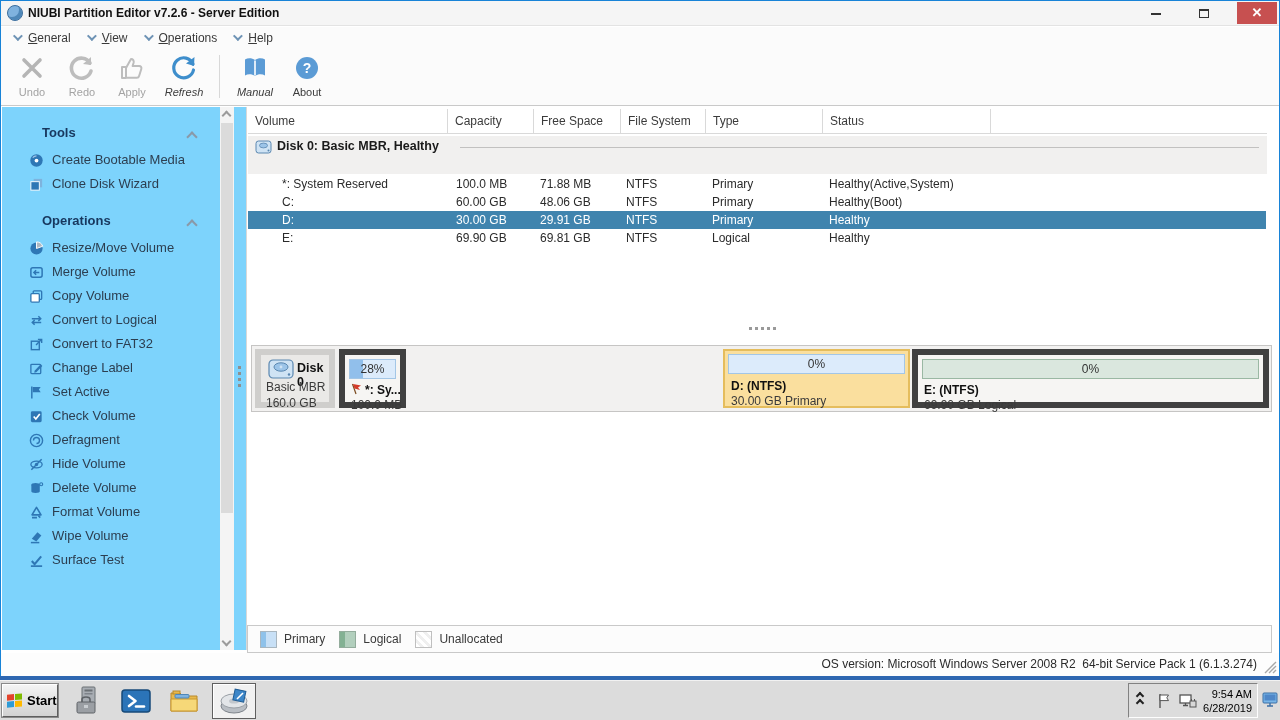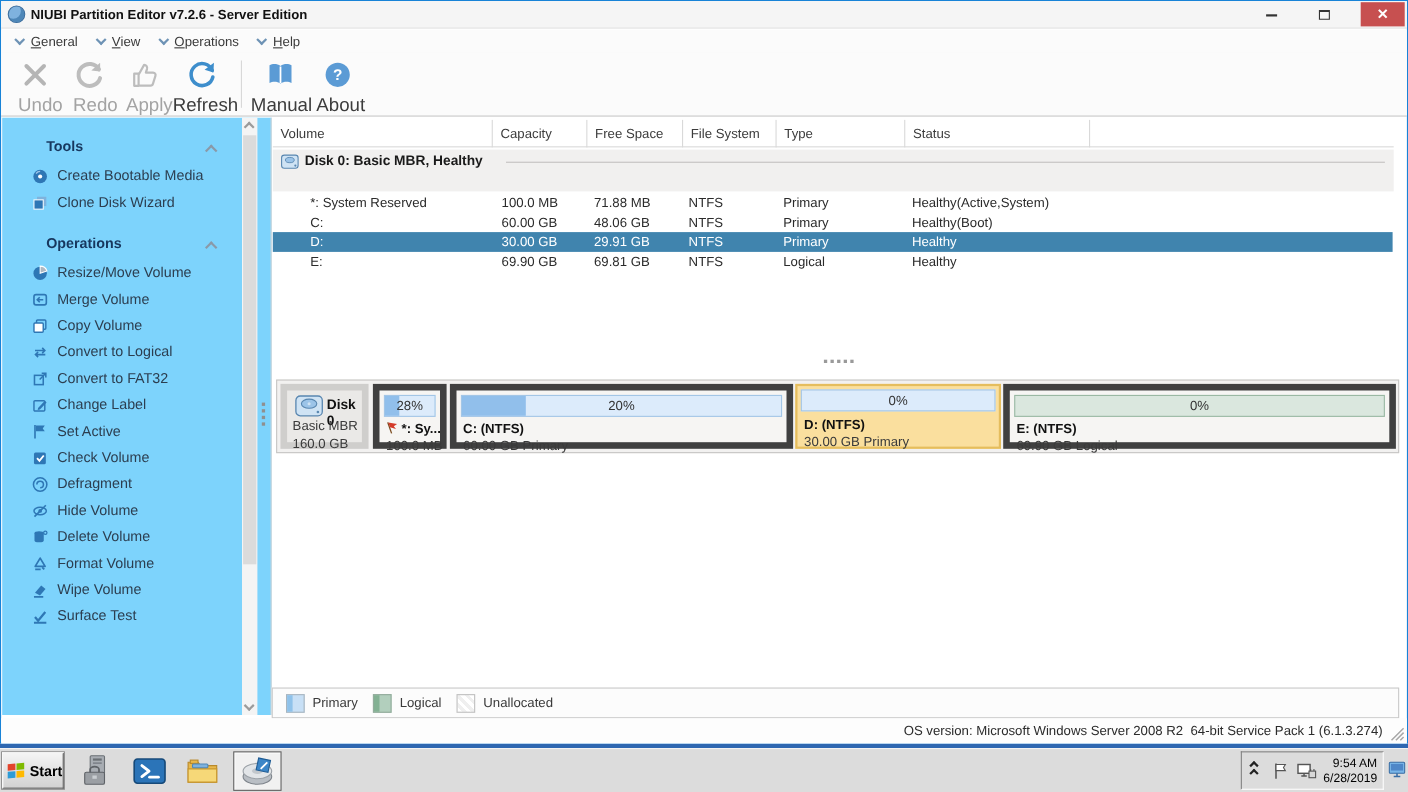--- a/index.html
+++ b/index.html
@@ -22,23 +22,23 @@
   
   .menubar { position:absolute; left:0; top:26px; right:0; height:21px; background:#FBFBFB; display:flex; align-items:center; padding-left:12px; }
   .menu-item { display:flex; align-items:center; margin-right:16px; cursor:default; }
   .chev-down { width:7px; height:7px; border-right:2px solid #6E93B5; border-bottom:2px solid #6E93B5; transform:rotate(45deg) translateY(-2px); margin-right:8px; }
   .menu-label { color:#3A3A3A; display:inline-block; }
   .menu-label::first-letter { text-decoration:underline; }
 
   
   .toolbar { position:absolute; left:0; top:47px; right:0; height:58px; background:#FBFBFB; border-bottom:1px solid #C9C9C9; display:flex; padding-left:6px; }
   .tb-btn { width:50px; padding-top:6px; text-align:center; }
-  .tb-btn.wide { width:54px; }
+  .tb-btn.wide { width:54px;font-style:italic; }
   .tb-icon { height:30px; }
-  .tb-label { font-size:17px; margin-top:2px;text-align:right; }
+  .tb-label { font-size:11px; margin-top:2px; }
   .tb-btn.disabled .tb-label { color:#A3A3A3; }
   .tb-btn.enabled .tb-label { color:#3C3C3C; }
   .tb-sep { width:1px; background:#D8D8D8; margin:7px 8px; }
 
   
   .sidebar { position:absolute; left:1px; top:106px; width:245px; bottom:25px; background:#7dd3fc; border-right:1px solid #D8D8D8; }
   .side-header { position:relative; height:24px; margin-top:18px; }
   .side-header .htxt { position:absolute; left:40px; font-weight:bold; font-size:13px; color:#17375E; }
   .chev-up { position:absolute; left:186px; top:8px; width:8px; height:8px; border-left:2px solid #8A99A8; border-top:2px solid #8A99A8; transform:rotate(45deg); }
   .side-item { position:relative; height:24px; cursor:default; }
@@ -413,25 +413,20 @@
       <span class="dtype">Basic MBR</span>
       <span class="dsize">160.0 GB</span>
     </div>
     <div class="dm-block p-sys">
       <div class="bar"><div class="fill" style="width: 28%;"></div><span class="ptext">28%</span></div>
       <div class="plabel"><svg width="12" height="12" viewBox="0 0 12 12">
             <path d="M1.5 1 L5 11" stroke="#7A4A1E" stroke-width="1.2"></path>
             <path d="M2 1 L10 2.5 L7 4.5 L9 7 L3.5 5.5 Z" fill="#D43B2A"></path>
           </svg><span>*: Sy...</span></div>
       <div class="psize">100.0 MB</div>
-    </div>
-    <div class="dm-block p-c">
-      <div class="bar"><div class="fill" style="width: 20%;"></div><span class="ptext">20%</span></div>
-      <div class="plabel">C: (NTFS)</div>
-      <div class="psize">60.00 GB Primary</div>
     </div>
     <div class="dm-block p-d sel">
       <div class="bar"><div class="fill" style="width: 0%;"></div><span class="ptext">0%</span></div>
       <div class="plabel">D: (NTFS)</div>
       <div class="psize">30.00 GB Primary</div>
     </div>
     <div class="dm-block p-e">
       <div class="bar green"><div class="fill" style="width: 0%;"></div><span class="ptext">0%</span></div>
       <div class="plabel">E: (NTFS)</div>
       <div class="psize">69.90 GB Logical</div>

